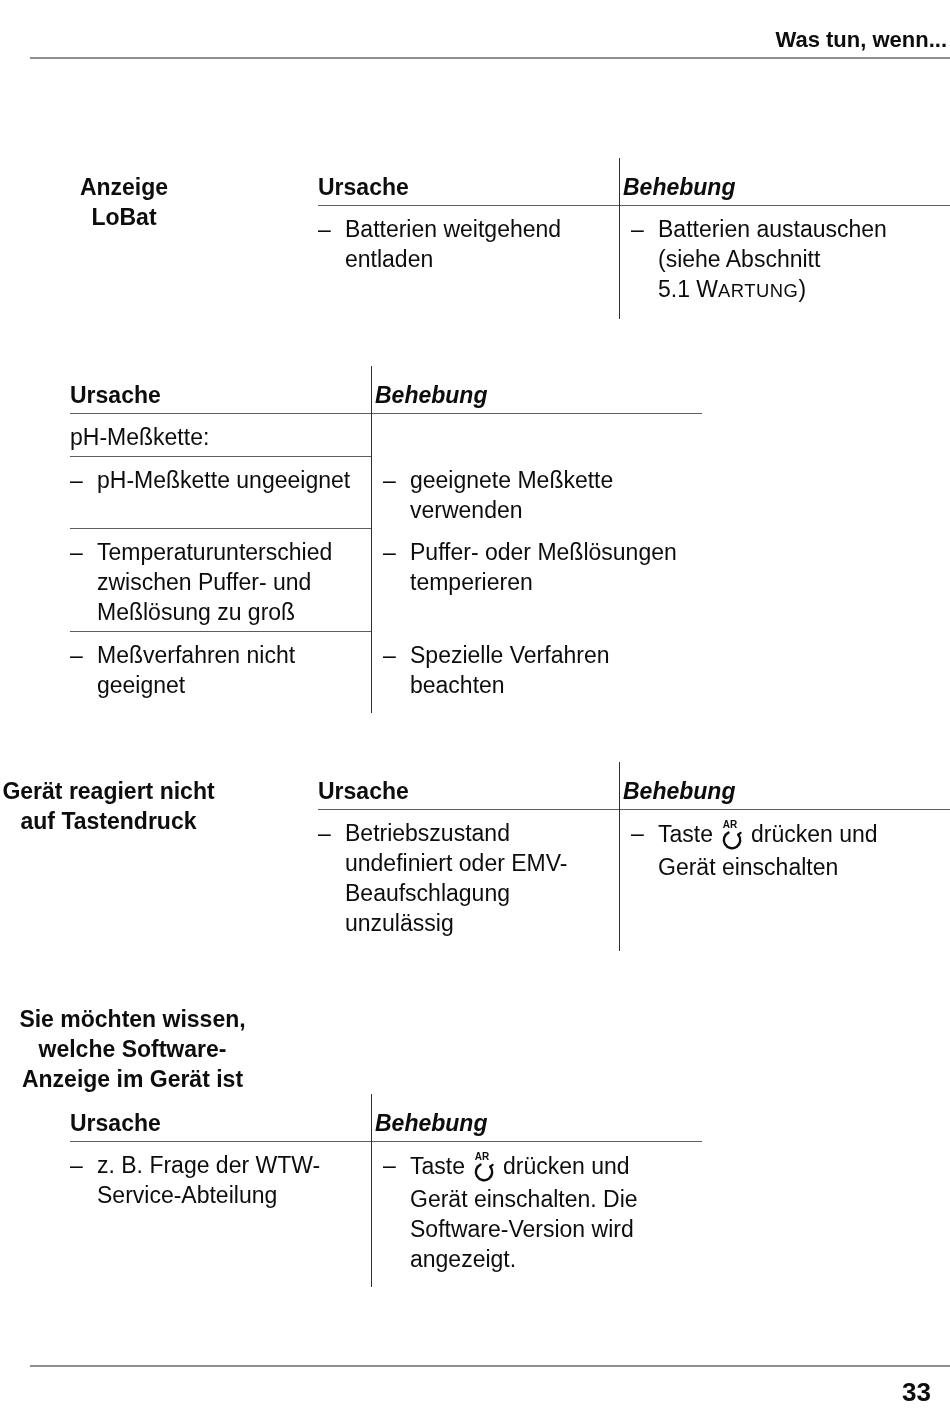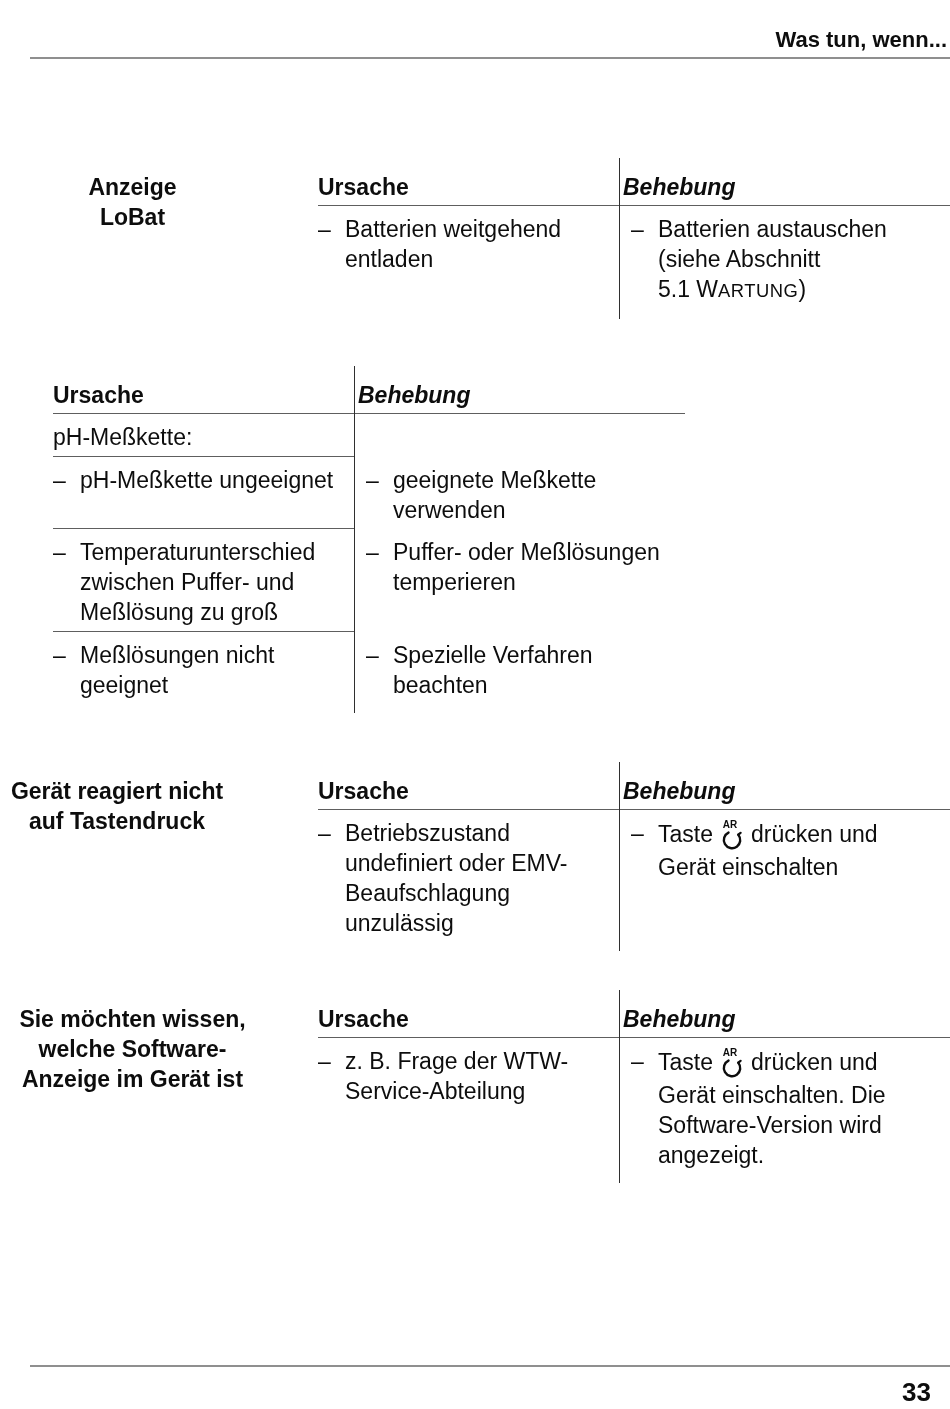--- a/index.html
+++ b/index.html
@@ -21,29 +21,29 @@
   }
   .page-number {
     position:absolute; top:1377px; right:19px;
     font-size:26px; font-weight:bold; line-height:30px;
   }
 
   .section { position:absolute; left:0; width:950px; display:flex; align-items:flex-start; }
   .s1 { top:158px; }
   .s2 { top:366px; }
   .s3 { top:762px;gap:31px; }
-  .s4 { top:990px; }
+  .s4 { top:990px;flex-direction:column; }
 
   .label {
     width:265px; padding-top:14px; text-align:center;
     font-weight:bold; font-size:23px; line-height:30px; white-space:nowrap;
   }
 
   .table {
-    position:relative; margin-left:53px; width:632px;
+    position:relative; margin-left:70px; width:632px;
     padding:14px 0 9px 0;
   }
   .vline { position:absolute; left:301px; top:0; bottom:0; width:1px; background:#2f2f2f; }
 
   .thead {
     display:grid; grid-template-columns:301px 331px;
     font-weight:bold; font-size:23px; line-height:30px;
     padding-bottom:3px; border-bottom:1px solid #5e5e5e;
   }
   .th-b { padding-left:4px;font-style:italic; }
@@ -143,21 +143,21 @@
           <div class="lines">
             <div class="line">Puffer- oder Meßlösungen</div>
             <div class="line">temperieren</div>
           </div>
         </div>
       </div>
       <div class="row">
         <div class="cell cell-u">
           <span class="dash">–</span>
           <div class="lines">
-            <div class="line">Meßlösungen nicht</div>
+            <div class="line">Meßverfahren nicht</div>
             <div class="line">geeignet</div>
           </div>
         </div>
         <div class="cell cell-b">
           <span class="dash">–</span>
           <div class="lines">
             <div class="line">Spezielle Verfahren</div>
             <div class="line">beachten</div>
           </div>
         </div>

